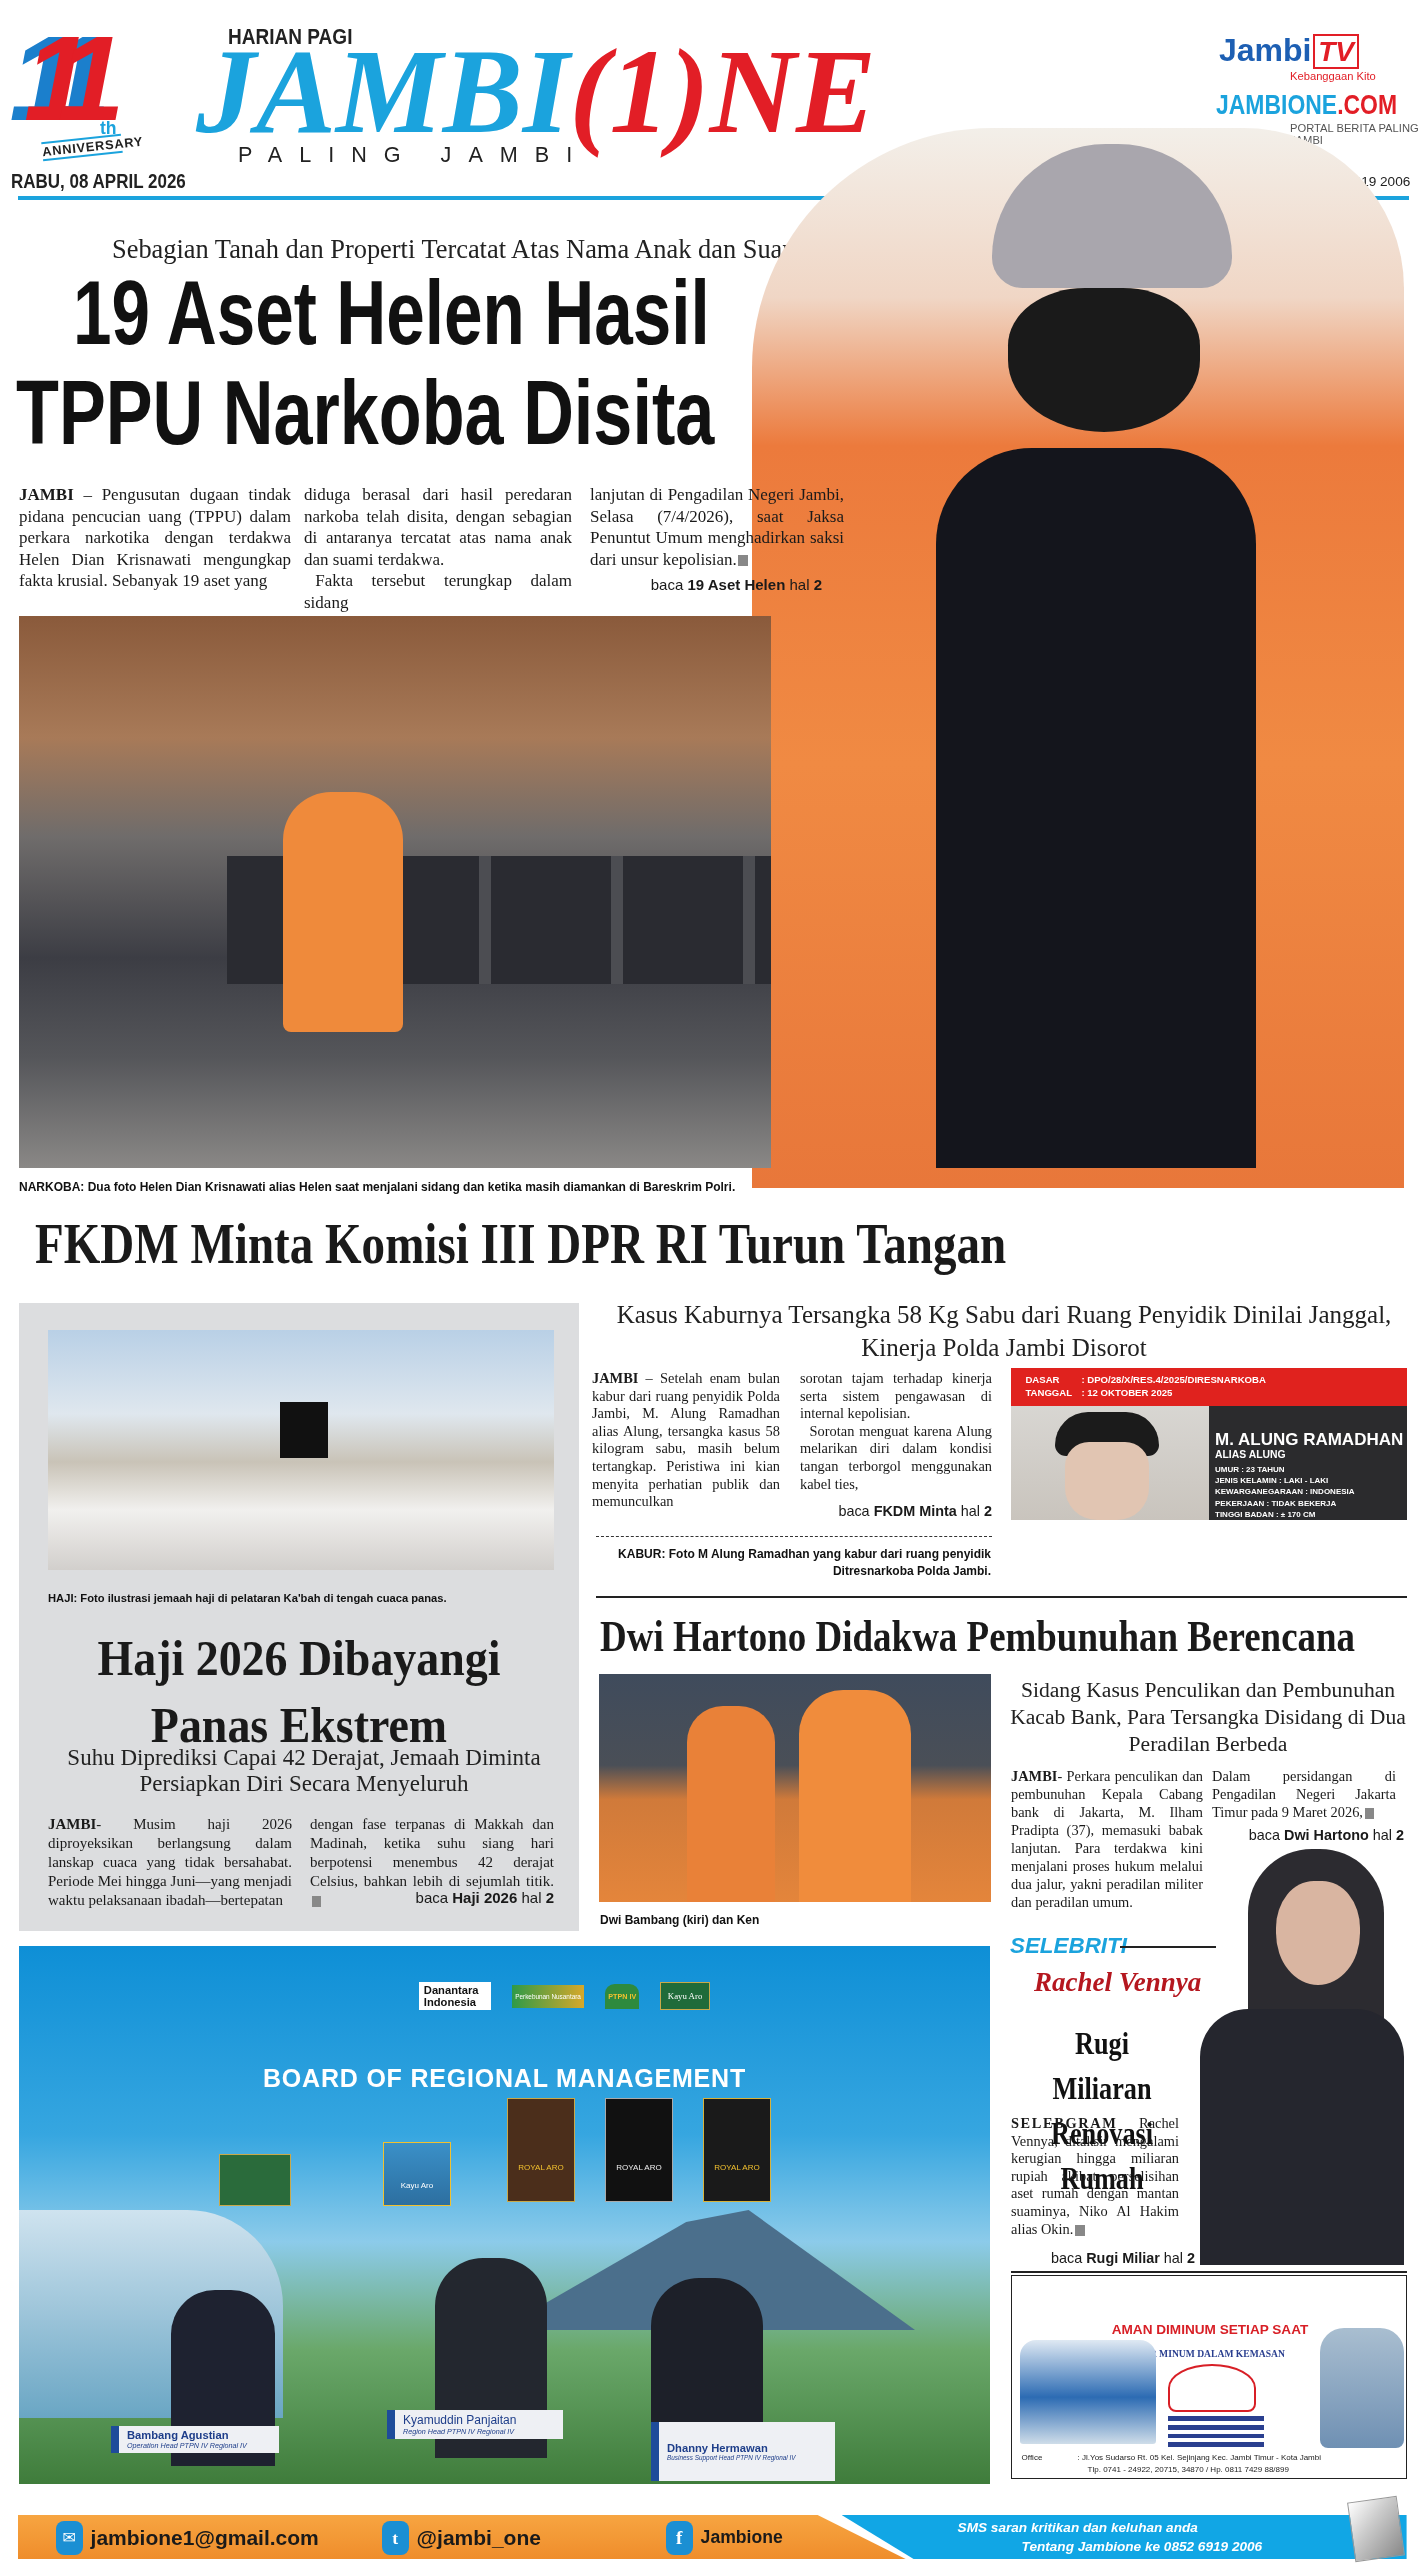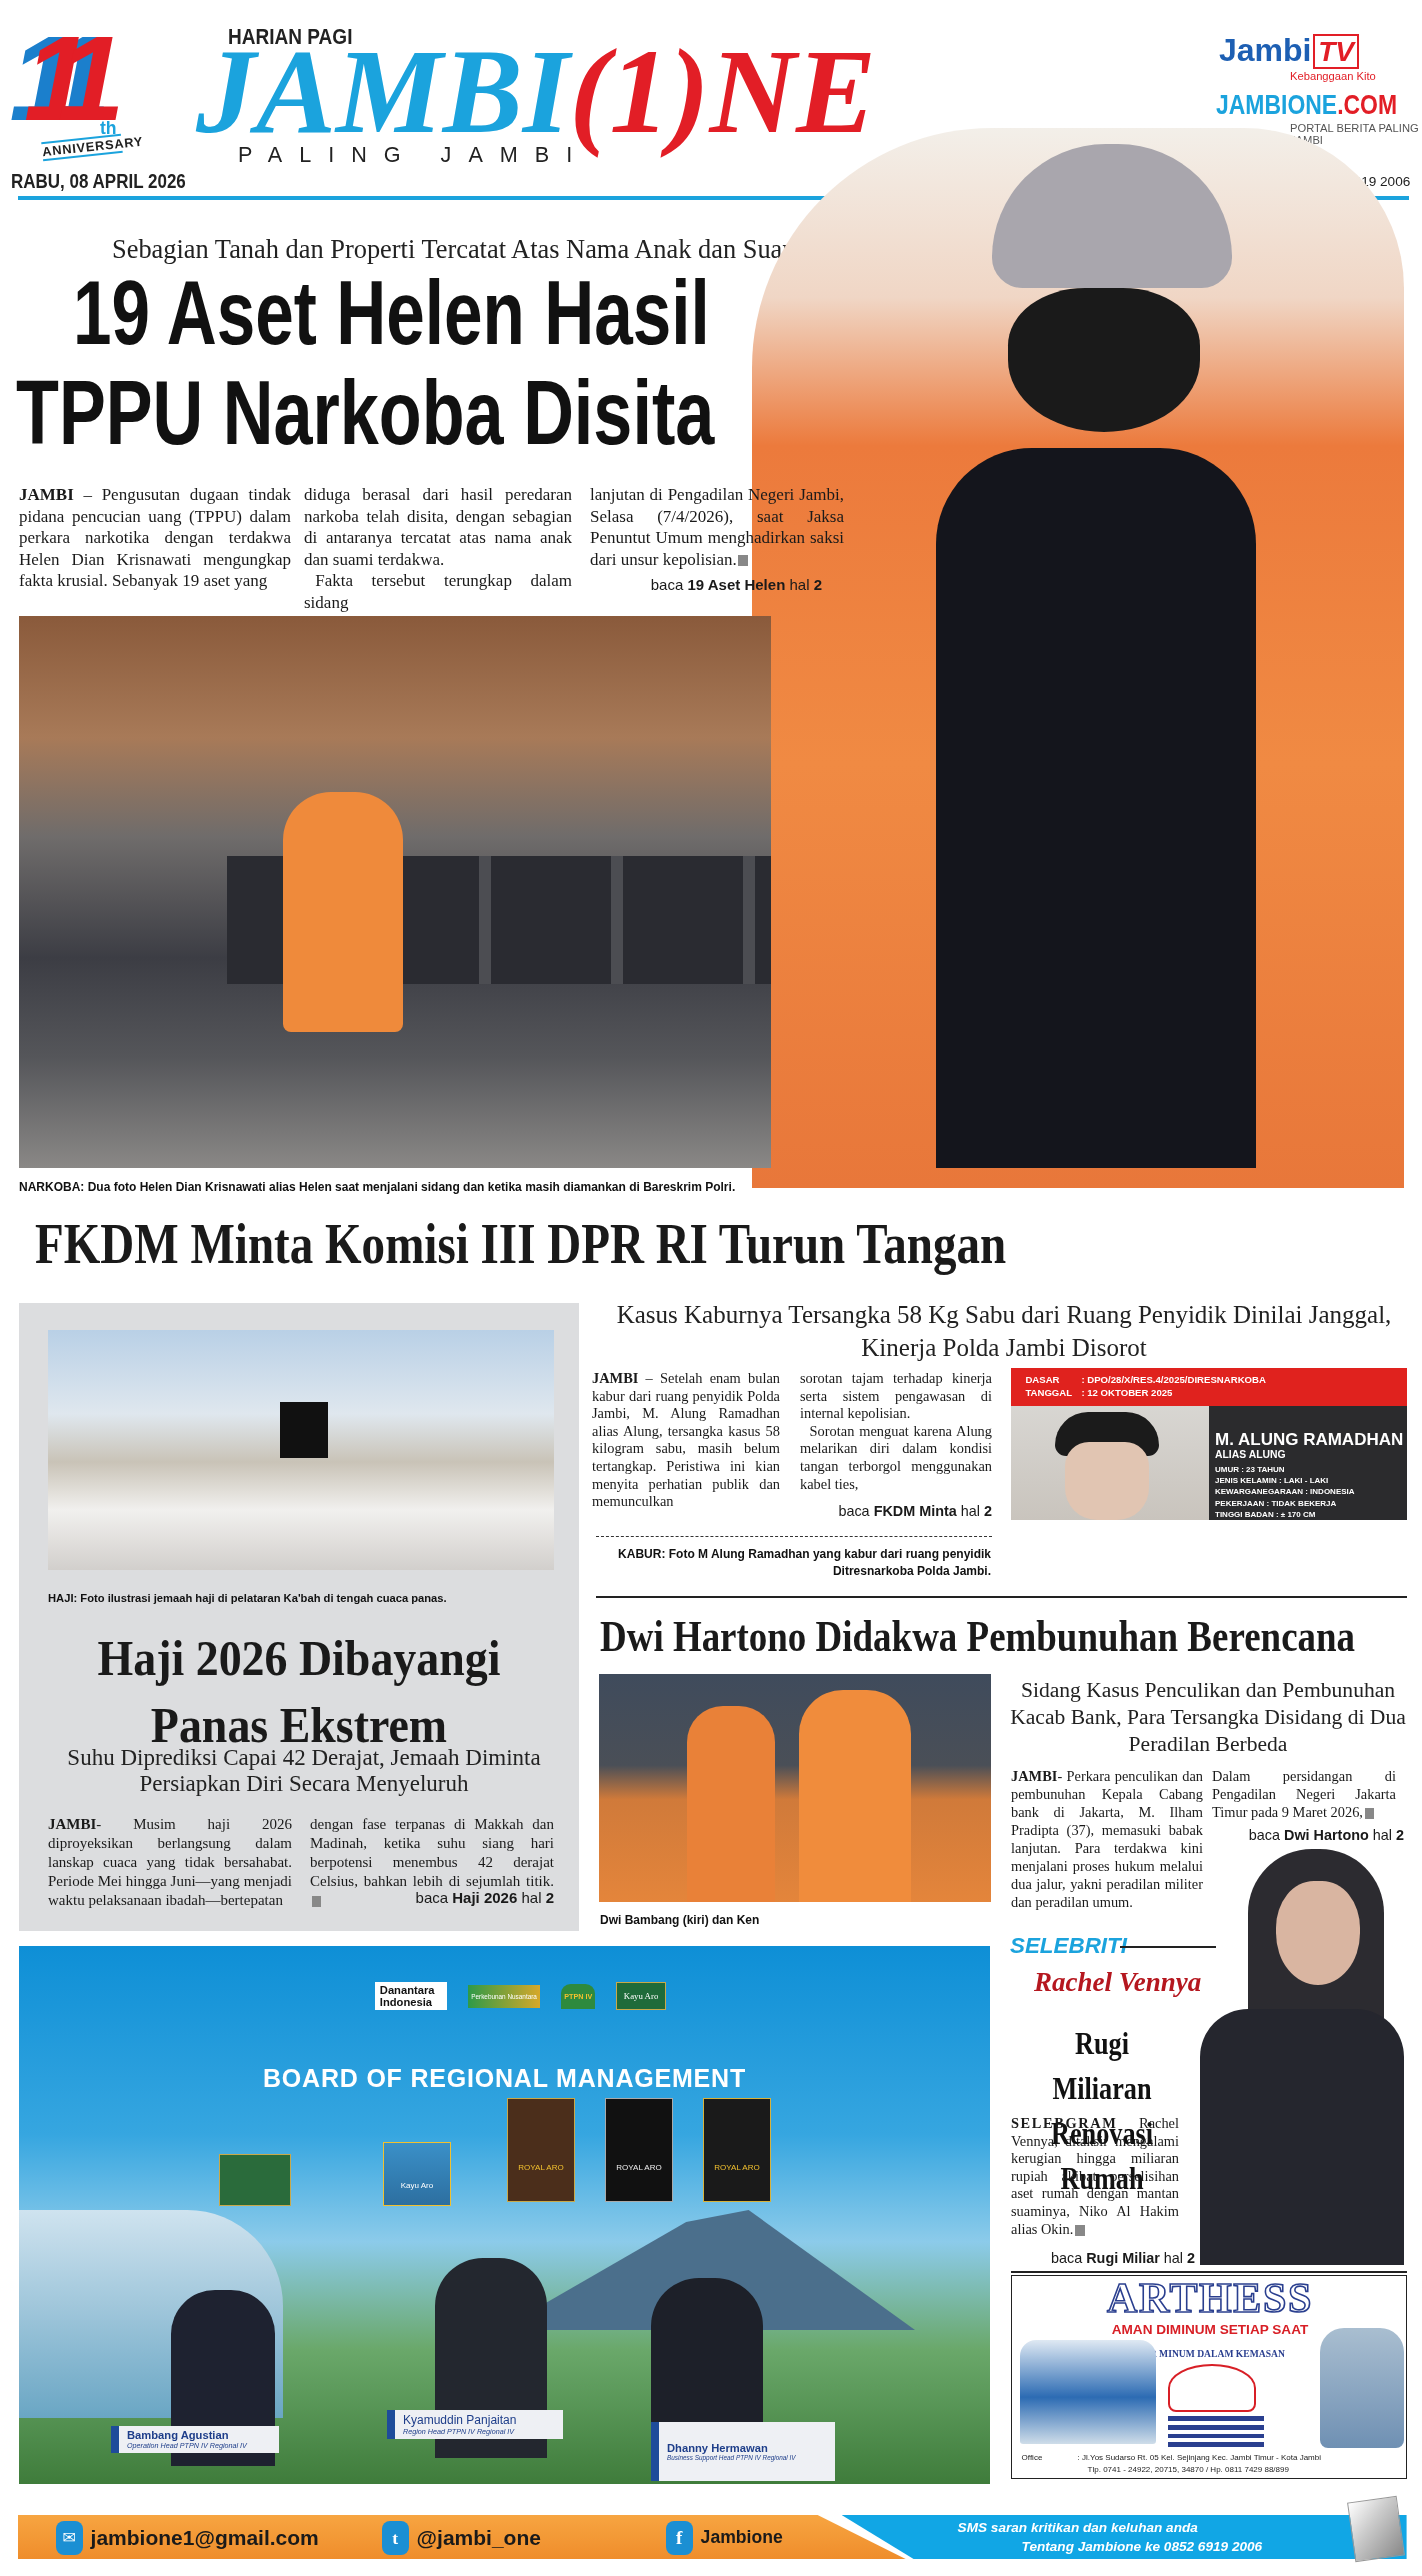--- a/index.html
+++ b/index.html
@@ -173,21 +173,21 @@
 <div class="abs body-col" style="left:1011px;top:2115px;width:168px;font-size:14.4px;line-height:17.6px;">
   <b style="letter-spacing:1.6px;">SELEBGRAM</b><span> Rachel Vennya, ditaksir mengalami kerugian hingga miliaran rupiah akibat perselisihan aset rumah dengan mantan suaminya, Niko Al Hakim alias Okin.</span><span class="endmark"></span>
 </div>
 <div class="abs baca" style="left:1011px;top:2250px;width:184px;font-size:14.4px;">
   <span>baca </span><b>Rugi Miliar</b><span> hal </span><b>2</b>
 </div>
 <div class="abs" style="left:1011px;top:2271px;width:396px;height:1.6px;background:#222;"></div>
 
 <div class="abs" style="left:19px;top:1946px;width:971px;height:538px;overflow:hidden;background:linear-gradient(180deg,#0e8fd6 0%,#36a6e0 35%,#8ccbea 55%,#6aa86a 75%,#3f7c3b 100%);">
   <div class="abs sans" style="left:356px;top:36px;display:flex;gap:21px;align-items:center;">
-    <span style="font-size:11.2px;font-weight:bold;color:#111;background:#fff;padding:1.6px 4.8px;width:72px;line-height:12px;">Danantara Indonesia</span>
+    <span style="font-size:11.2px;font-weight:bold;color:#111;background:#fff;padding:1.6px 4.8px;width:72px;line-height:12px;margin-left:44px;">Danantara Indonesia</span>
     <span style="font-size:6.4px;color:#fff;background:linear-gradient(90deg,#2e9a48,#d7a82a);padding:8px 3.2px;">Perkebunan Nusantara</span>
     <span style="font-size:7.2px;font-weight:bold;color:#f2c12e;background:#2e8a3e;padding:8px 3.2px;border-radius:9.6px 9.6px 0 0;">PTPN IV</span>
     <span class="serif" style="font-size:8.8px;color:#fff;background:#1f6b3a;padding:8px 6.4px;border:1.6px solid #c9a94a;">Kayu Aro</span>
   </div>
   <div class="abs sans" style="left:0;top:118px;width:971px;text-align:center;font-size:25px;font-weight:bold;color:#fff;letter-spacing:0.8px;">BOARD OF REGIONAL MANAGEMENT</div>
 
   <div class="abs" style="left:200px;top:208px;width:72px;height:52px;background:#2a6b3b;border:1.6px solid #c9a94a;"></div>
   <div class="abs sans" style="left:364px;top:196px;width:68px;height:64px;background:linear-gradient(180deg,#3a90c8,#2d6fa0);border:1.6px solid #f2c12e;color:#fff;font-size:8px;text-align:center;padding-top:38px;"><span>Kayu Aro</span></div>
   <div class="abs sans" style="left:488px;top:152px;width:68px;height:104px;background:#4b2e1b;border:1.6px solid #c9a94a;color:#f2c12e;font-size:8px;text-align:center;padding-top:64px;"><span>ROYAL ARO</span></div>
   <div class="abs sans" style="left:586px;top:152px;width:68px;height:104px;background:#111;border:1.6px solid #aaa;color:#eee;font-size:8px;text-align:center;padding-top:64px;"><span>ROYAL ARO</span></div>
@@ -208,21 +208,20 @@
     <div style="font-size:12px;font-weight:normal;color:#1e3e8a;">Kyamuddin Panjaitan</div>
     <div style="font-size:7.2px;font-style:italic;color:#1e3e8a;">Region Head PTPN IV Regional IV</div>
   </div>
   <div class="abs sans" style="left:608px;top:476px;width:184px;background:#eef0f4;border-left:8px solid #1e4c9a;padding:20px 8px;margin-left:24px;">
     <div style="font-size:11.2px;font-weight:bold;color:#1e3e8a;">Dhanny Hermawan</div>
     <div style="font-size:6.4px;font-style:italic;color:#1e3e8a;">Business Support Head PTPN IV Regional IV</div>
   </div>
 </div>
 
 <div class="abs" style="left:1011px;top:2275px;width:396px;height:204px;border:1.6px solid #222;background:#fff;overflow:hidden;">
-  <div class="abs serif" style="left:0;top:0;width:396px;text-align:center;font-size:42px;font-weight:bold;color:#fff;-webkit-text-stroke:1.6px #2a3f8f;letter-spacing:1.6px;line-height:45px;">ARTHESS</div>
   <div class="abs sans" style="left:0;top:46px;width:396px;text-align:center;font-size:13.6px;font-weight:bold;color:#d81f26;">AMAN DIMINUM SETIAP SAAT</div>
   <div class="abs serif" style="left:120px;top:72px;width:160px;text-align:center;font-size:9.6px;font-weight:bold;color:#2a3f8f;">AIR MINUM DALAM KEMASAN</div>
   <div class="abs" style="left:156px;top:88px;width:88px;height:48px;border:2.4px solid #d81f26;border-radius:50% 50% 8px 8px;"></div>
   <div class="abs" style="left:156px;top:140px;width:96px;height:32px;background:repeating-linear-gradient(180deg,#2a3f8f 0 4.8px,#fff 4.8px 8.8px);"></div>
   <div class="abs" style="left:8px;top:64px;width:136px;height:104px;background:linear-gradient(180deg,#dfe9f3,#2c6bb3 55%,#cfdde9);border-radius:16px 16px 3.2px 3.2px;"></div>
   <div class="abs" style="left:308px;top:52px;width:84px;height:120px;background:linear-gradient(180deg,#a9bed0,#6f90b3);border-radius:24px 24px 8px 8px;"></div>
   <div class="abs sans" style="left:9.6px;top:176px;font-size:8px;color:#222;line-height:12px;">
     <span style="display:inline-block;width:56px;">Office</span><span>: Jl.Yos Sudarso Rt. 05 Kel. Sejinjang Kec. Jambi Timur - Kota Jambi</span>
     <div style="padding-left:66px;">Tlp. 0741 - 24922, 20715, 34870 / Hp. 0811 7429 88/899</div>
   </div>

